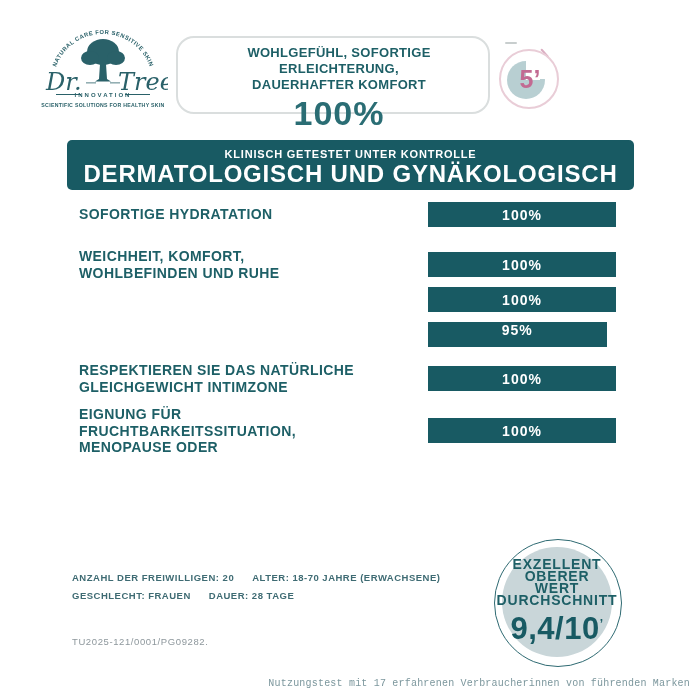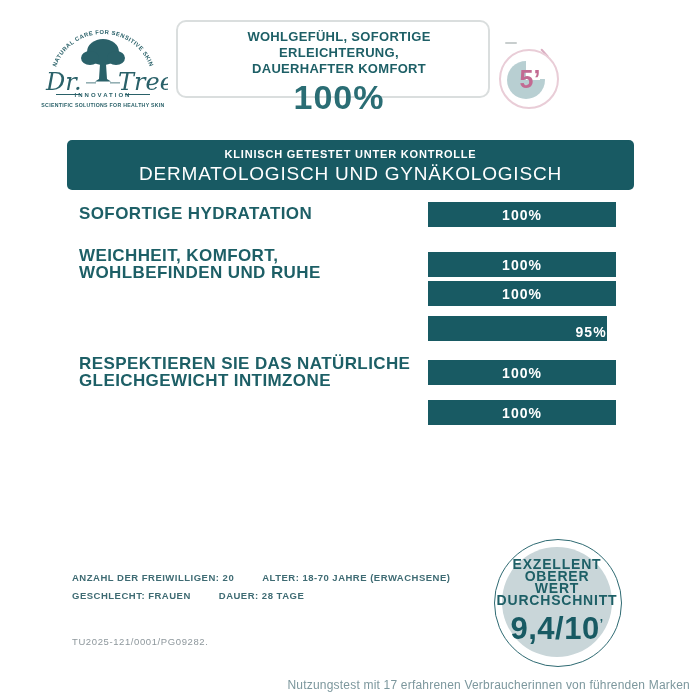--- a/index.html
+++ b/index.html
@@ -5,76 +5,76 @@
   html,body{margin:0;padding:0;background:#fff;}
   body{font-family:"Liberation Sans", sans-serif; --teal:#185A63; --teal-text:#1D5F66; --pink:#C26A92;
        --pink-light:#E9CDD7; --pie:#B8CFD2; --badge-fill:#C9D6D9; --gray-ref:#8D979C; --footer:#7C979D;
        --banner-border:#DADEDE;}
   #canvas{position:relative;width:700px;height:700px;background:#fff;overflow:hidden;}
 
   
   #logo{position:absolute;left:38px;top:22px;width:130px;height:92px;}
 
   
-  #banner{position:absolute;left:176px;top:20px;width:314px;height:78px;box-sizing:border-box;
-          border:2px solid var(--banner-border);border-radius:10px;text-align:center;padding-top:7px;padding-left:12px;}
+  #banner{position:absolute;left:176px;top:36px;width:314px;height:78px;box-sizing:border-box;
+          border:2px solid var(--banner-border);border-radius:18px;text-align:center;padding-top:7px;padding-left:12px;}
   .banner-title{font-size:13px;line-height:16px;font-weight:bold;color:var(--teal-text);letter-spacing:.3px;}
   .banner-value{font-size:34px;line-height:34px;font-weight:600;color:#2A6D74;letter-spacing:1px;margin-top:3px;}
 
   
   #timer{position:absolute;left:499px;top:49px;width:56px;height:56px;border-radius:50%;
          border:2px solid var(--pink-light);background:#fff;}
   #timer .pie{position:absolute;left:6px;top:10px;width:38px;height:38px;border-radius:50%;
          background:conic-gradient(transparent 0deg 88deg, var(--pie) 88deg 360deg);}
   #timer .digit{position:absolute;left:0;top:0;width:100%;height:100%;display:flex;align-items:center;
          justify-content:center;font-size:25px;font-weight:bold;color:var(--pink);padding-left:2px;box-sizing:border-box;}
   .dash-h{position:absolute;left:505px;top:42px;width:12px;height:2px;background:#C8CECE;border-radius:1px;}
   .dash-d{position:absolute;left:541px;top:48px;width:11px;height:2px;background:#DBAEC2;border-radius:1px;
           transform:rotate(48deg);transform-origin:left center;}
 
   
   #band{position:absolute;left:67px;top:140px;width:567px;height:50px;background:var(--teal);
         border-radius:5px;text-align:center;color:#fff;box-sizing:border-box;padding-top:8px;}
   .band-line1{font-size:11px;line-height:13px;font-weight:bold;letter-spacing:.8px;}
-  .band-line2{font-size:19px;line-height:22px;font-weight:normal;letter-spacing:.8px;margin-top:2px;}
+  .band-line2{font-size:24px;line-height:22px;font-weight:bold;letter-spacing:.8px;margin-top:2px;}
 
   
   #rows{position:absolute;left:79px;top:202px;width:537px;display:flex;flex-direction:column;}
   .row{display:flex;align-items:center;min-height:25px;}
   .row:nth-child(1){margin-bottom:21px;}
-  .row:nth-child(2){}
+  .row:nth-child(2){margin-bottom:6px;}
   .row:nth-child(3){margin-bottom:10px;}
   .row:nth-child(4){margin-bottom:15px;}
   .row:nth-child(5){margin-bottom:11px;}
-  .row-label{font-size:17px;line-height:16.5px;font-weight:bold;color:var(--teal-text);
+  .row-label{font-size:14px;line-height:16.5px;font-weight:bold;color:var(--teal-text);
              letter-spacing:.4px;max-width:345px;}
   .bar-track{width:188px;margin-left:auto;flex:none;}
   .bar{position:relative;height:25px;background:var(--teal);}
   .bar-value{position:absolute;left:0;right:0;top:50%;transform:translateY(-50%);text-align:center;
              color:#fff;font-size:14px;font-weight:bold;letter-spacing:1px;}
-  .row.clipped .bar-value{top:16px;transform:translateY(-52%);text-align:right;}
+  .row.clipped .bar-value{top:8px;transform:translateY(-52%);}
 
   
   #study{position:absolute;left:72px;top:572px;color:#3E6B73;font-size:9.5px;font-weight:bold;letter-spacing:.5px;}
-  .study-line{display:flex;gap:28px;margin-bottom:7px;}
+  .study-line{display:flex;gap:18px;margin-bottom:7px;}
   #study-ref{position:absolute;left:72px;top:636px;color:var(--gray-ref);font-size:9.5px;
              font-weight:normal;letter-spacing:.6px;}
 
   
   #badge-ring{position:absolute;left:494px;top:539px;width:126px;height:126px;border-radius:50%;
               border:1.5px solid #2E6A72;}
   #badge{position:absolute;left:502px;top:547px;width:110px;height:110px;border-radius:50%;
          background:var(--badge-fill);display:flex;flex-direction:column;align-items:center;
          justify-content:center;text-align:center;}
   .badge-line{font-size:14px;line-height:12px;font-weight:bold;color:var(--teal-text);letter-spacing:.8px;}
   .badge-score{font-size:31px;line-height:33px;font-weight:bold;color:var(--teal);letter-spacing:.5px;margin-top:2px;}
   .badge-score sup{font-size:12px;}
 
   
-  #footnote{position:absolute;right:10px;top:678px;font-size:12px;color:var(--footer);letter-spacing:.2px;}
+  #footnote{position:absolute;right:10px;top:678px;font-size:10px;color:var(--footer);letter-spacing:.2px;font-family:Liberation Mono, monospace;}
 
   
   .logo-fill{fill:#2A6169;}
   .logo-script{font-family:"DejaVu Serif", serif;font-style:italic;font-size:24px;fill:#2A6169;}
   .logo-small{font-family:"Liberation Sans", sans-serif;font-weight:bold;fill:#2A6169;}
 </style>
 </head>
 <body style="--teal: #185A63; --teal-text: #1D5F66; --pink: #C26A92; --pink-light: #E9CDD7; --pie: #B8CFD2; --badge-fill: #C9D6D9; --banner-border: #DADEDE; --gray-ref: #8D979C; --footer: #7C979D;">
 
 <div id="canvas">
@@ -158,20 +158,21 @@
     <div class="row">
       <div class="row-label">RESPEKTIEREN SIE DAS NATÜRLICHE<br>GLEICHGEWICHT INTIMZONE</div>
       <div class="bar-track">
         <div class="bar" style="width: 100%;">
           <span class="bar-value">100%</span>
         </div>
       </div>
     </div>
 
     <div class="row">
+      <div class="row-label">EIGNUNG FÜR<br>FRUCHTBARKEITSSITUATION,<br>MENOPAUSE ODER</div>
       <div class="bar-track">
         <div class="bar" style="width: 100%;">
           <span class="bar-value">100%</span>
         </div>
       </div>
     </div>
   </div>
 
   <div id="study">
     <div class="study-line">

